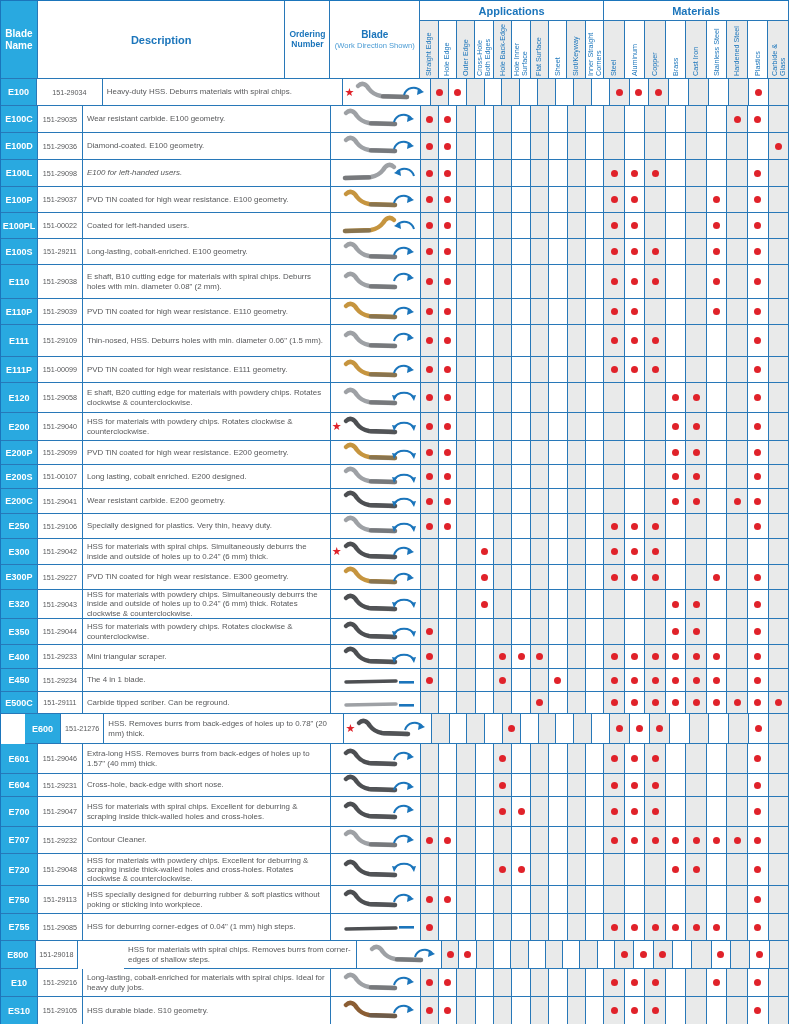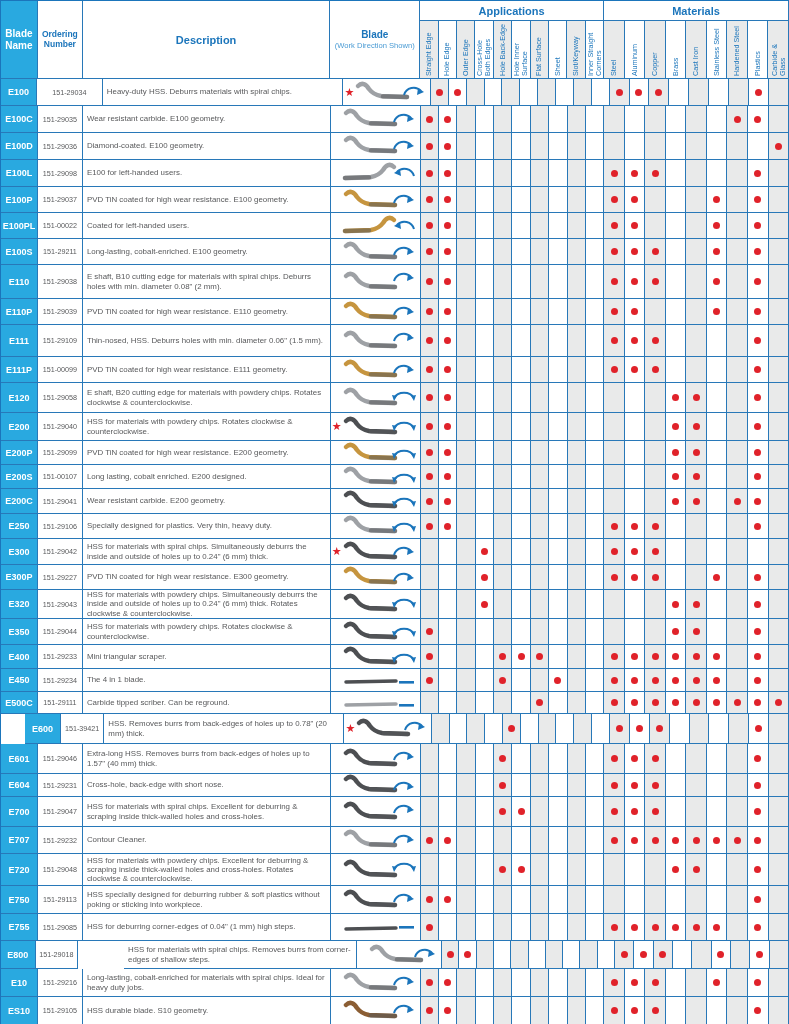--- a/index.html
+++ b/index.html
@@ -39,25 +39,25 @@
   .bladewrap{width:58px;height:24px;}
 </style>
 </head>
 <body>
 
 <div id="page">
   <div class="hdr">
     <div class="cell hcell name-h" style="width:37px;align-items:center;">
       <span>Blade Name</span>
     </div>
+    <div class="cell hcell desc-h" style="width:248px;">
+      <span>Description</span>
+    </div>
     <div class="cell hcell ord-h" style="width:45px;">
       <span>Ordering Number</span>
-    </div>
-    <div class="cell hcell desc-h" style="width:248px;">
-      <span>Description</span>
     </div>
     <div class="cell hcell blade-h" style="width:90px;">
       <span>Blade</span>
       <span class="blade-sub">(Work Direction Shown)</span>
     </div>
     <div class="right-h" style="width:184px;">
       <div class="groupband">Applications</div>
       <div class="striprow" id="app-strips">
           <div class="cell vcell gray" style="width: 18.4px;">
             <span class="vtext">Straight Edge</span>
@@ -256,21 +256,21 @@
         <div class="cell dotcell" style="width: 20.5556px;"></div>
         <div class="cell dotcell gray" style="width: 20.5556px;"></div>
         <div class="cell dotcell" style="width: 20.5556px;"></div>
         <div class="cell dotcell gray" style="width: 20.5556px;">
           <span class="dot"></span>
         </div>
       </div>
       <div class="row" style="height: 27px;">
         <div class="cell name-c" style="width: 37px;">E100L</div>
         <div class="cell ord-c" style="width: 45px;">151-29098</div>
-        <div class="cell desc-c" style="width: 248px;">E100 for left-handed users.</div>
+        <div class="cell desc-c" style="width: 248px; font-style: italic;">E100 for left-handed users.</div>
         <div class="cell blade-c" style="width: 90px;">
           <svg class="bladewrap" viewBox="0 0 58 24">
             <g transform="translate(58,0) scale(-1,1)">
               <path d="M5 6 C 9 2, 13 4, 16 9 C 19 13, 23 15, 28 16 L 54 17" fill="none" stroke="#9ea1a5" stroke-width="4.5" stroke-linecap="round"></path>
              <path d="M30 16.5 L 54 17" fill="none" stroke="#58595b" stroke-width="4.5" stroke-linecap="round" opacity="0.55"></path>
             </g>
           </svg>
           <svg class="arrow" width="26" height="18" viewBox="0 0 26 18">
             <g transform="translate(26,0) scale(-1,1)">
              <path d="M3 14 A 10 10 0 0 1 20 10" fill="none" stroke="#1b75bb" stroke-width="2"></path>
@@ -1284,21 +1284,21 @@
         </div>
         <div class="cell dotcell" style="width: 20.5556px;">
           <span class="dot"></span>
         </div>
         <div class="cell dotcell gray" style="width: 20.5556px;">
           <span class="dot"></span>
         </div>
       </div>
       <div class="row" style="height: 30px; margin-left: 24px;">
         <div class="cell name-c" style="width: 37px;">E600</div>
-        <div class="cell ord-c" style="width: 45px;">151-39421</div>
+        <div class="cell ord-c" style="width: 45px;">151-21276</div>
         <div class="cell desc-c" style="width: 248px;">HSS. Removes burrs from back-edges of holes up to 0.78" (20 mm) thick.</div>
         <div class="cell blade-c" style="width: 90px;">
           <span class="star">★</span>
           <svg class="bladewrap" viewBox="0 0 58 24">
             <g>
               <path d="M5 6 C 9 2, 13 4, 16 9 C 19 13, 23 15, 28 16 L 54 17" fill="none" stroke="#4d4f52" stroke-width="4.5" stroke-linecap="round"></path>
              <path d="M30 16.5 L 54 17" fill="none" stroke="#58595b" stroke-width="4.5" stroke-linecap="round" opacity="0.55"></path>
             </g>
           </svg>
           <svg class="arrow" width="26" height="18" viewBox="0 0 26 18">

